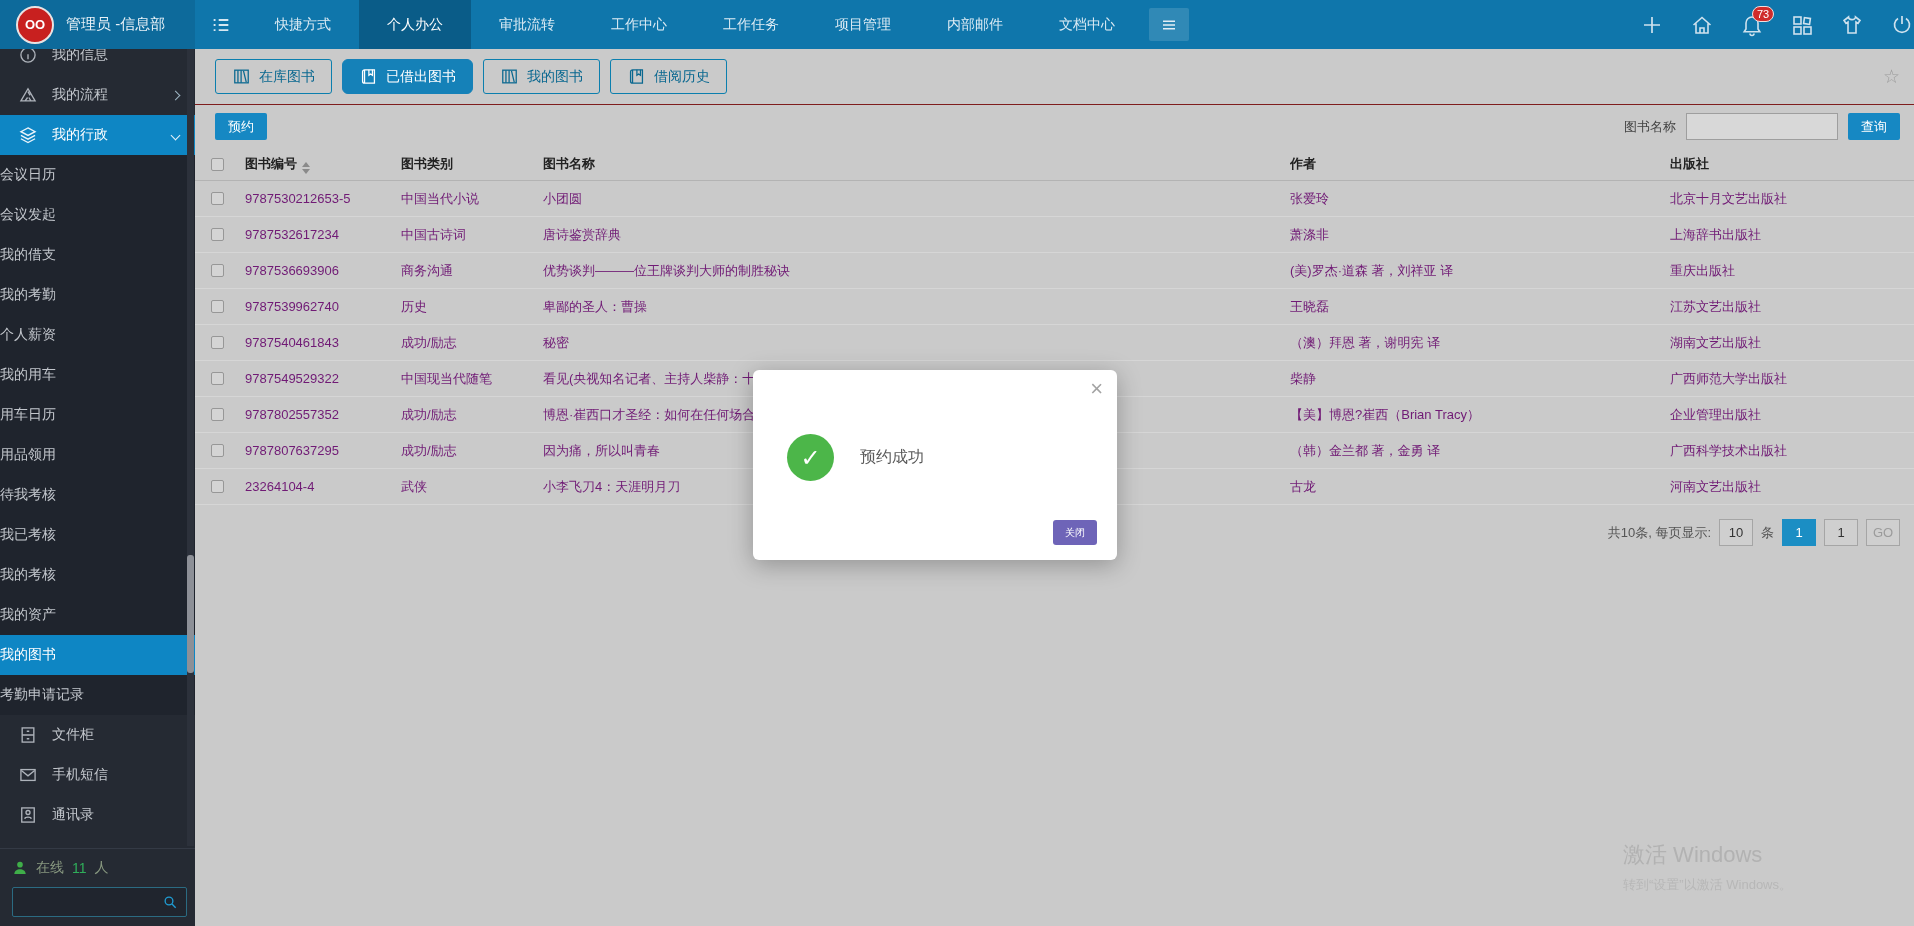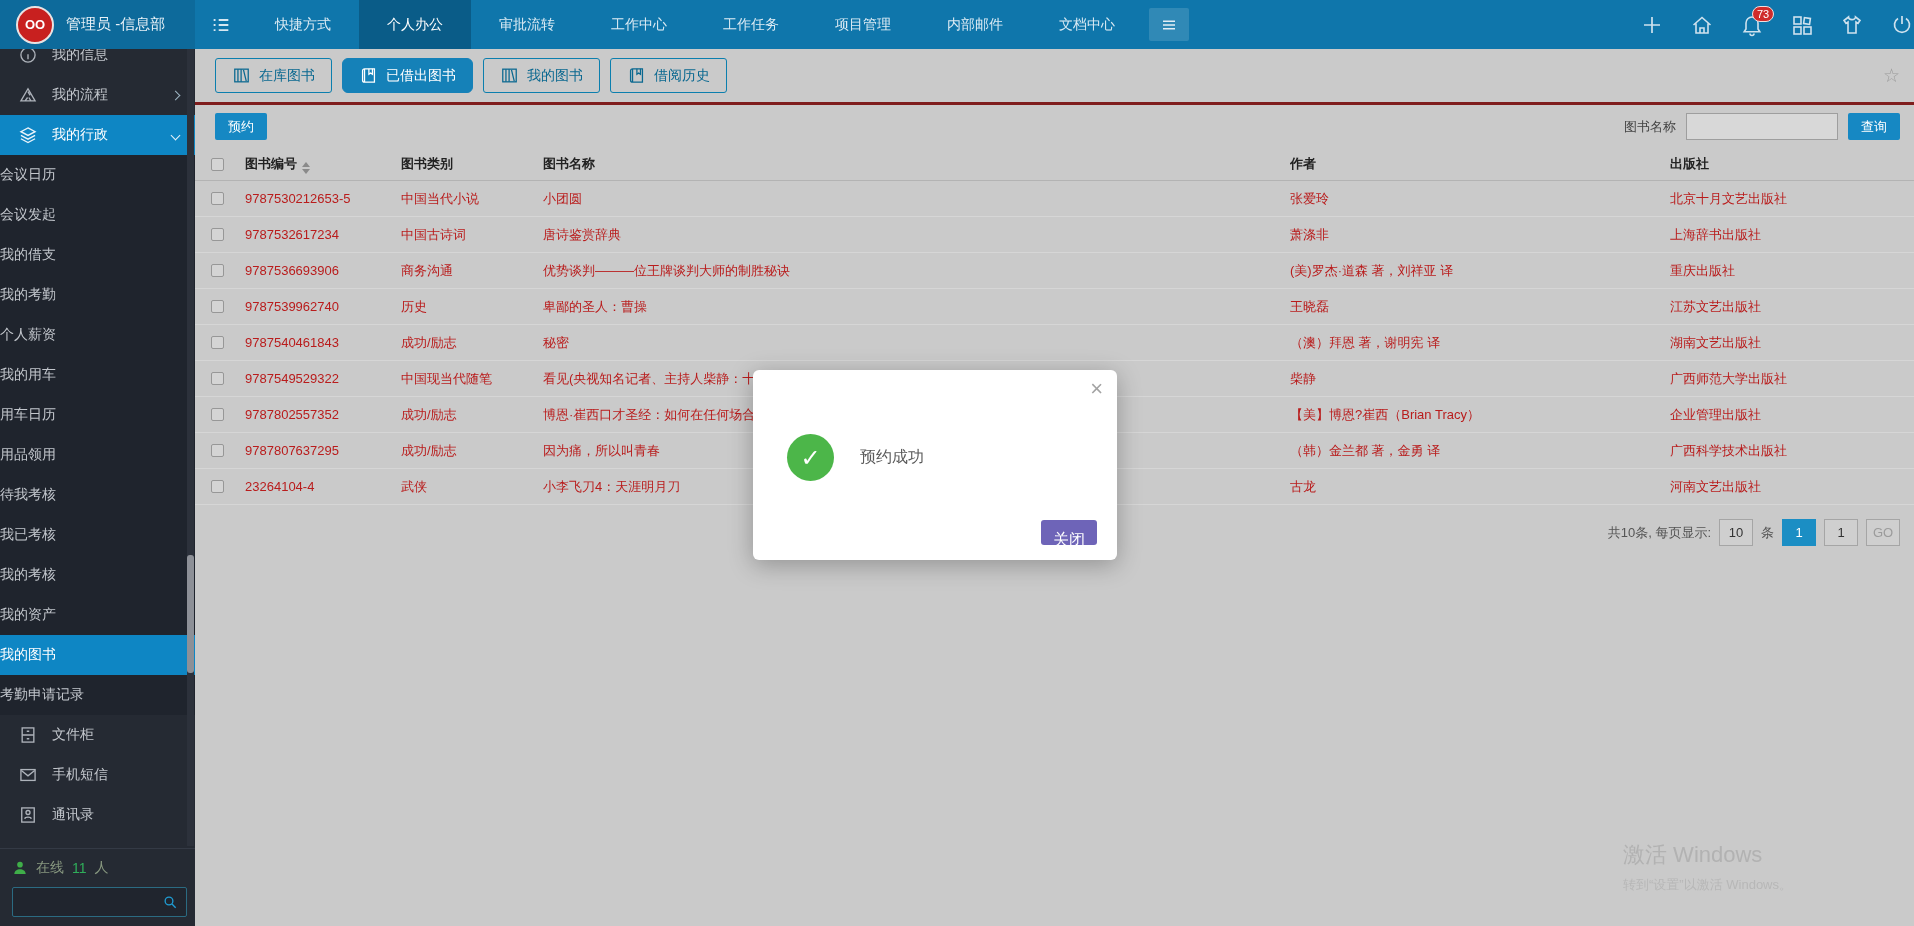--- a/index.html
+++ b/index.html
@@ -38,35 +38,35 @@
   .side-thumb { position:absolute; left:0; top:506px; width:7px; height:118px; background:#8d9097; border-radius:3px; }
   .side-bottom { position:absolute; left:0; right:0; bottom:0; height:78px; border-top:1px solid #343a45; padding:10px 8px 0 12px; }
   .online-row { display:flex; align-items:center; gap:8px; font-size:14px; color:#87977f; }
   .online-row .cnt { color:#2fae5a; }
   .side-search { margin-top:10px; height:30px; border:1px solid #2b6b82; border-radius:2px; background:#20252e; display:flex; align-items:center; padding:0 8px; }
   .side-search input { flex:1; background:transparent; border:none; outline:none; color:#cfd3d8; font-size:13px; min-width:0; }
   .side-search .sico { width:16px; height:16px; color:#1f9dd4; cursor:pointer; }
 
   
   .content { position:absolute; left:195px; top:49px; right:0; bottom:0; background:#cacaca; }
-  .tabs-row { height:56px; display:flex; align-items:center; padding:0 14px 0 20px; border-bottom:3px solid #7f1d1d; }
+  .tabs-row { height:56px; display:flex; align-items:center; padding:0 14px 0 20px; border-bottom:1px solid #7f1d1d; }
   .book-tabs { display:flex; gap:10px; }
   .tab-btn { height:35px; display:flex; align-items:center; gap:8px; padding:0 16px; border:1px solid #0c7fae; border-radius:3px; color:#0a6890; font-size:14px; cursor:pointer; background:transparent; }
   .tab-btn .ticon { width:19px; height:19px; }
   .tab-btn.active { background:#1581b8; color:#fff; border-color:#1581b8;border-radius:6px; }
   .star { margin-left:auto; font-size:19px; color:#9b9b9b; cursor:pointer; }
   .filter-row { height:43px; display:flex; align-items:center; padding:0 14px 0 20px; }
   .btn-primary { height:27px; padding:0 13px; background:#1688c3; color:#fff; border:none; border-radius:2px; font-size:13px; cursor:pointer; font-family:inherit; }
   .filter-right { margin-left:auto; display:flex; align-items:center; gap:10px; }
   .filter-label { font-size:13px; color:#444; }
   .filter-input { width:152px; height:27px; border:1px solid #9e9e9e; background:#d8d8d8; padding:0 6px; font-size:13px; outline:none; }
 
   .grid-head, .trow { display:grid; grid-template-columns:34px 156px 142px 747px 380px 1fr; align-items:center; padding-left:16px; }
   .grid-head { height:33px; font-weight:bold; font-size:13px; color:#222; border-bottom:1px solid #b3b3b3; }
-  .trow { height:36px; font-size:13px; color:#b91c1c; border-bottom:1px solid #d6d6d6; }
+  .trow { height:36px; font-size:13px; color:#701a75; border-bottom:1px solid #d6d6d6; }
   .cell { white-space:nowrap; overflow:hidden; padding-right:10px; }
   .cbx { width:13px; height:13px; border:1px solid #979797; background:#d4d4d4; border-radius:2px; display:inline-block; cursor:pointer; }
   .sorter { display:inline-flex; flex-direction:column; gap:2px; margin-left:5px; vertical-align:1px; }
   .sorter i { width:0; height:0; border-left:4px solid transparent; border-right:4px solid transparent; }
   .sorter .up { border-bottom:5px solid #8a8a8a; }
   .sorter .dn { border-top:5px solid #8a8a8a; }
 
   .pagination { display:flex; align-items:center; justify-content:flex-end; gap:8px; padding:14px 14px 0 0; font-size:13px; color:#555;margin-left:39px; }
   .pg-box { min-width:34px; height:27px; display:inline-flex; align-items:center; justify-content:center; border:1px solid #a5a5a5; background:#cfcfcf; color:#333; cursor:pointer; padding:8px 4px; }
   .pg-box.current { background:#1b8ec4; border-color:#1b8ec4; color:#fff; }
@@ -75,21 +75,21 @@
   .watermark { position:absolute; left:1428px; top:791px; color:#b2b2b2; pointer-events:none; }
   .watermark .w1 { font-size:22px; }
   .watermark .w2 { font-size:13px; margin-top:6px; color:#b7b7b7; }
 
   
   .modal { position:absolute; left:753px; top:370px; width:364px; height:190px; background:#fff; border-radius:6px; box-shadow:0 5px 24px rgba(0,0,0,.28); z-index:50; }
   .modal-close { position:absolute; top:8px; right:14px; font-size:22px; color:#a3a3a3; cursor:pointer; line-height:1; }
   .modal-body { position:absolute; left:34px; top:64px; display:flex; align-items:center; gap:26px; }
   .check-circle { width:47px; height:47px; border-radius:50%; background:#4cb649; color:#fff; display:flex; align-items:center; justify-content:center; font-size:24px; font-weight:bold; }
   .modal-msg { font-size:16px; color:#5a5a5a; }
-  .modal-btn { position:absolute; right:20px; bottom:15px; height:25px; padding:10px 12px; background:#6e64b8; color:#fff; border:none; border-radius:3px; font-size:16px; cursor:pointer; font-family:inherit; }
+  .modal-btn { position:absolute; right:20px; bottom:15px; height:25px; padding:4px 12px; background:#6e64b8; color:#fff; border:none; border-radius:3px; font-size:10px; cursor:pointer; font-family:inherit; }
 </style>
 </head>
 <body>
 
 <div class="topbar">
   <div class="brand">
     <div class="logo">OO</div>
     <span class="brand-name">管理员 -信息部</span>
   </div>
   <div class="collapse-btn">

